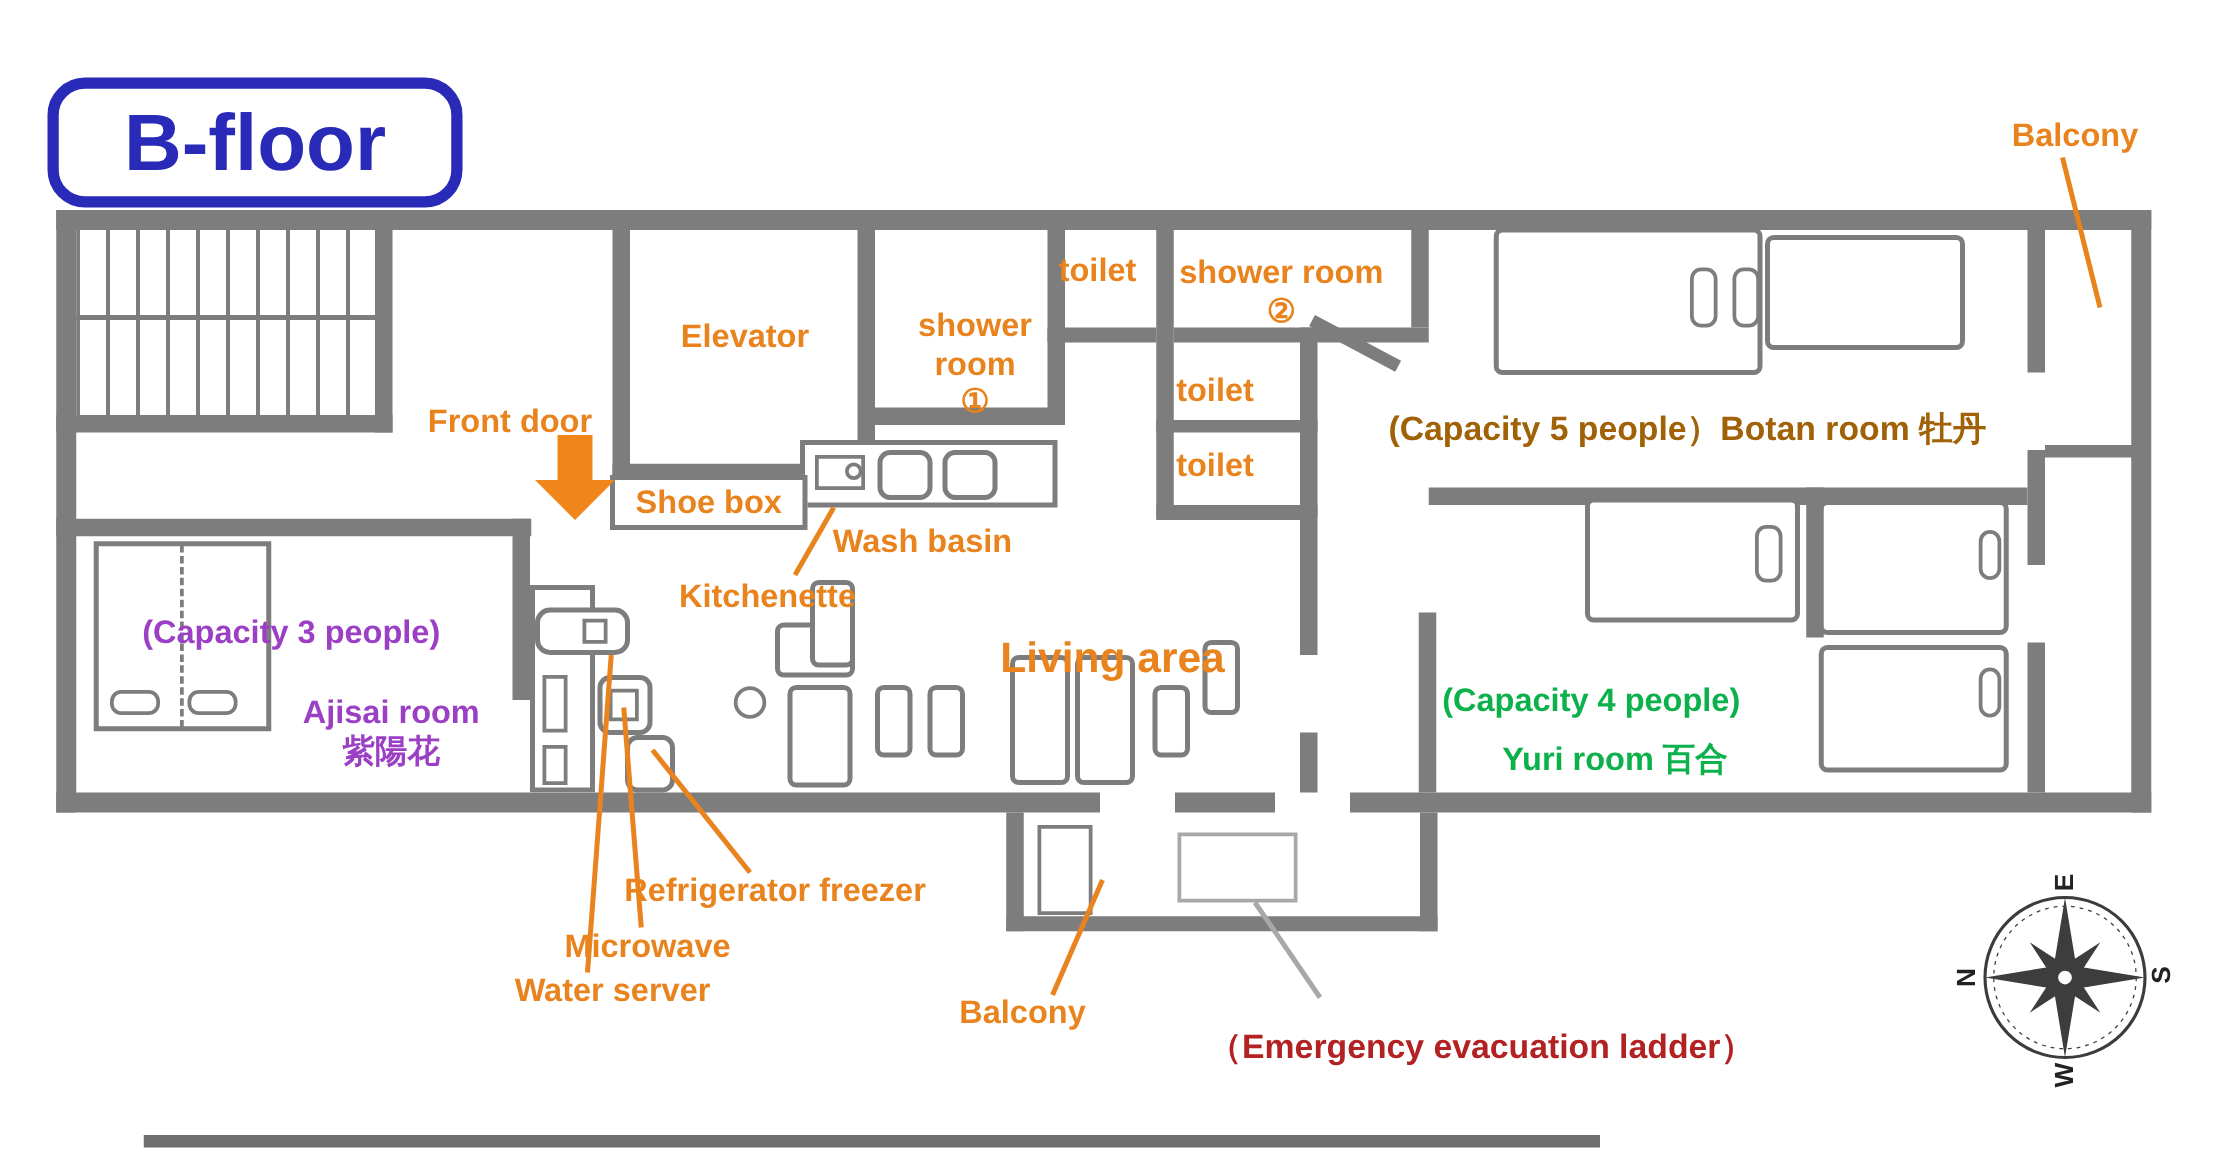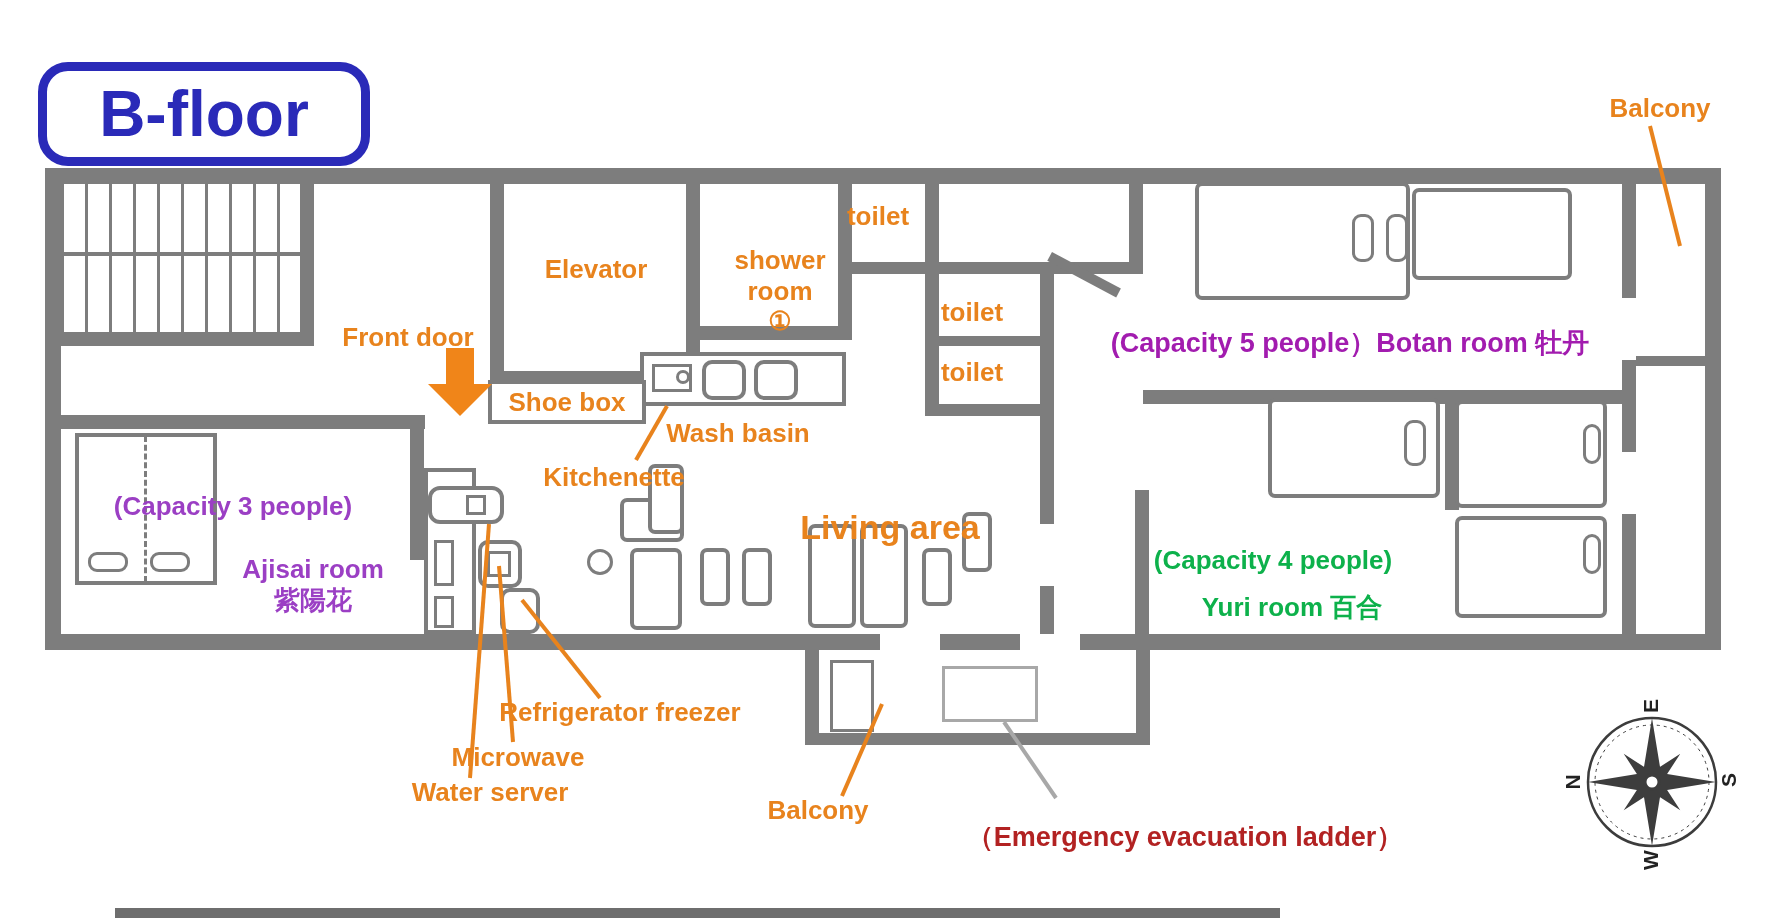--- a/index.html
+++ b/index.html
@@ -12,21 +12,21 @@
   .p{position:absolute;background:#fff;border:3px solid #7d7d7d;border-radius:9px;box-sizing:border-box;}
   .fi{position:absolute;background:#fff;border:3px solid #7d7d7d;box-sizing:border-box;}
   .hole{position:absolute;background:#fff;border:3px solid #7d7d7d;border-radius:50%;box-sizing:border-box;}
   .round{border-radius:50%;}
   .ladder{position:absolute;background:#fff;border:3px solid #a8a8a8;box-sizing:border-box;}
   .dashline{position:absolute;border-left:3px dashed #7d7d7d;}
   .stairs{position:absolute;left:61px;top:184px;width:240px;height:148px;
           background:repeating-linear-gradient(90deg,#7d7d7d 0 3px,transparent 3px 24px);}
   .lbl{position:absolute;transform:translate(-50%,-50%);font-weight:bold;font-size:26px;
        white-space:nowrap;text-align:center;line-height:1.18;}
-  .or{color:#e8831d;} .pk{color:#a21caf;} .pu{color:#9b3fc4;} .gr{color:#0db14b;} .rd{color:#b22222;margin-top:16px;}
+  .or{color:#e8831d;} .pk{color:#a16207;} .pu{color:#9b3fc4;} .gr{color:#0db14b;} .rd{color:#b22222;margin-top:16px;}
   .big{font-size:34px;}
   .title-badge{position:absolute;left:38px;top:40px;width:332px;height:104px;border:9px solid #2a2ab8;
        border-radius:30px;background:#fff;display:flex;align-items:center;justify-content:center;box-sizing:border-box;margin-top:22px;}
   .title-badge span{color:#2a2ab8;font-weight:bold;font-size:64px;}
   .overlay{position:absolute;left:0;top:0;width:1785px;height:920px;pointer-events:none;}
   .compass{position:absolute;left:1560px;top:690px;width:185px;height:185px;}
   .artifact{position:absolute;left:115px;top:908px;width:1165px;height:10px;background:#6e6e6e;}
 </style>
 </head>
 <body>
@@ -137,20 +137,24 @@
   <div class="lbl or" style="left:567px;top:402px;"><span>Shoe box</span></div>
   <div class="lbl or" style="left:738px;top:433px;"><span>Wash basin</span></div>
   <div class="lbl or" style="left:614px;top:477px;"><span>Kitchenette</span></div>
 
   <div class="lbl or" style="left:780px;top:291px;text-align:center;">
     <span>shower</span><br>
     <span>room</span><br>
     <span>①</span>
   </div>
   <div class="lbl or" style="left:878px;top:216px;"><span>toilet</span></div>
+  <div class="lbl or" style="left:1025px;top:233px;">
+    <span>shower room</span><br>
+    <span>②</span>
+  </div>
   <div class="lbl or" style="left:972px;top:312px;"><span>toilet</span></div>
   <div class="lbl or" style="left:972px;top:372px;"><span>toilet</span></div>
 
   <div class="lbl pk" style="left:1350px;top:344px;font-size:27px;"><span>(Capacity 5 people）Botan room 牡丹</span></div>
 
   <div class="lbl pu" style="left:233px;top:506px;"><span>(Capacity 3 people)</span></div>
   <div class="lbl pu" style="left:313px;top:585px;">
     <span>Ajisai room</span><br>
     <span>紫陽花</span>
   </div>

